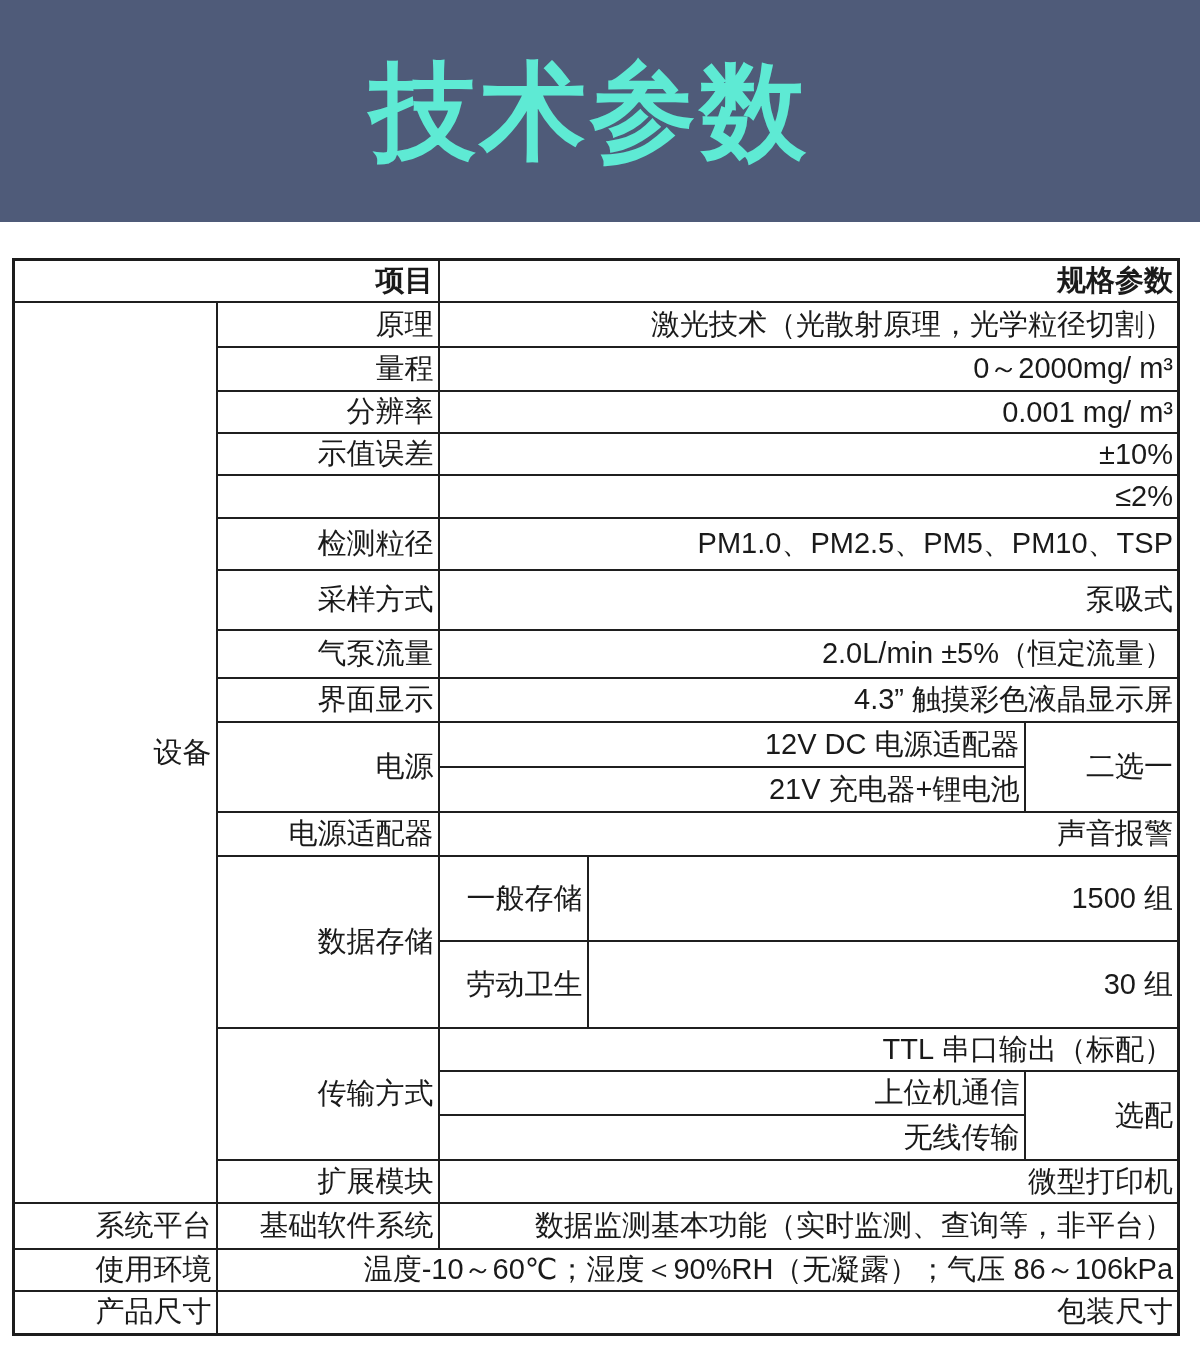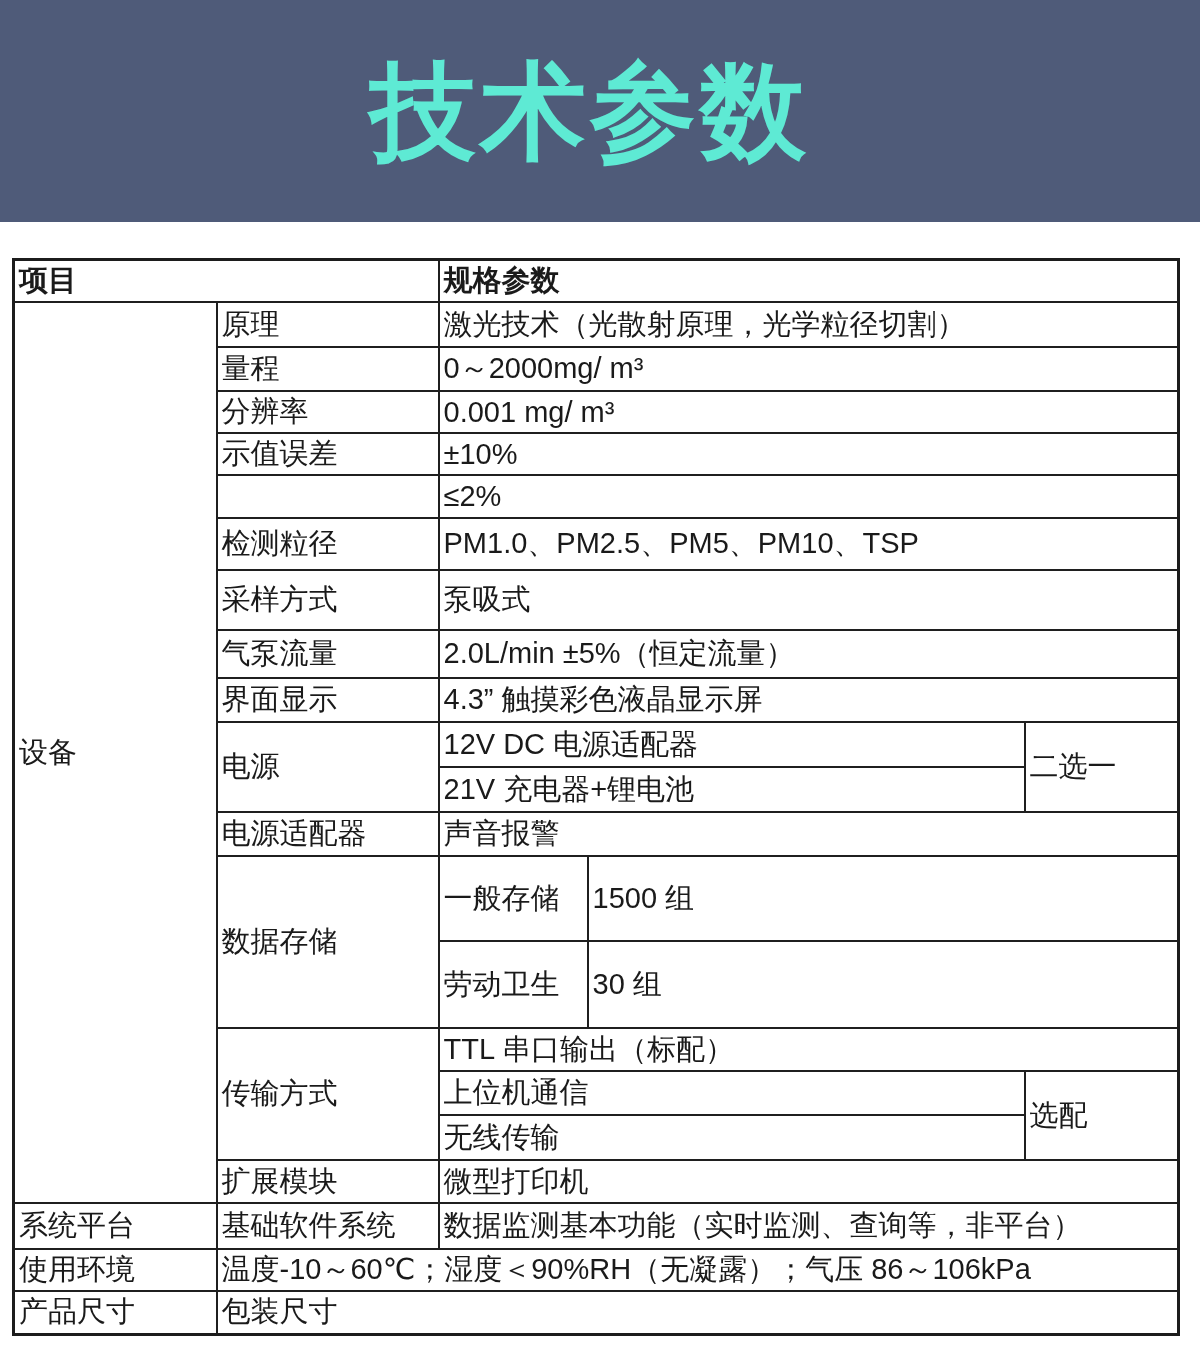--- a/index.html
+++ b/index.html
@@ -34,21 +34,21 @@
   
   .table-wrap { margin: 36px 0 0 12px; }
   table.spec {
     border-collapse: collapse;
     table-layout: fixed;
     width: 1165px;
     border: 3px solid #1c1c1c;
   }
   table.spec td {
     border: 2px solid #1f1f1f;
-    text-align: left;
+    text-align: right;
     vertical-align: middle;
     font-size: 29px;
     padding: 0 4px;
     overflow: hidden;
   }
   td.head { font-weight: bold; font-size: 30px; }
   td.left { text-align: left; padding-left: 10px; }
   td.narrow-wrap { padding: 0 22px; line-height: 1.55; }
 </style>
 </head>

